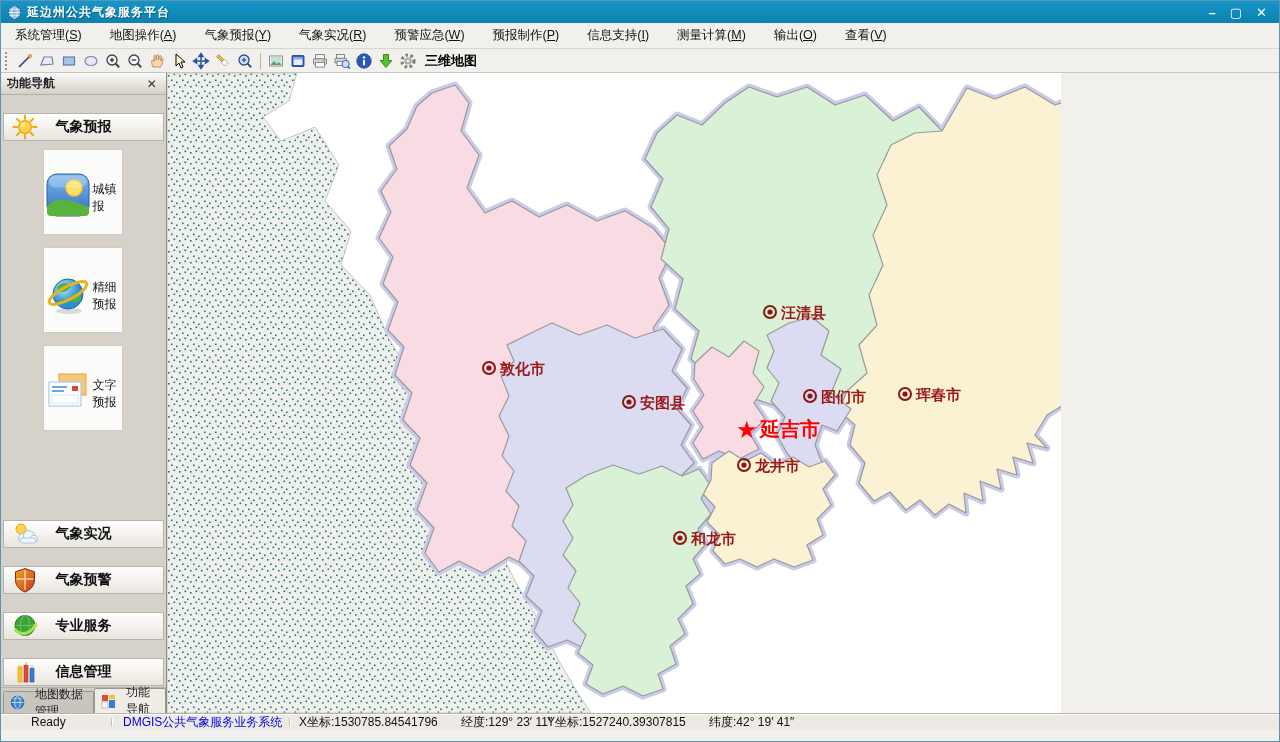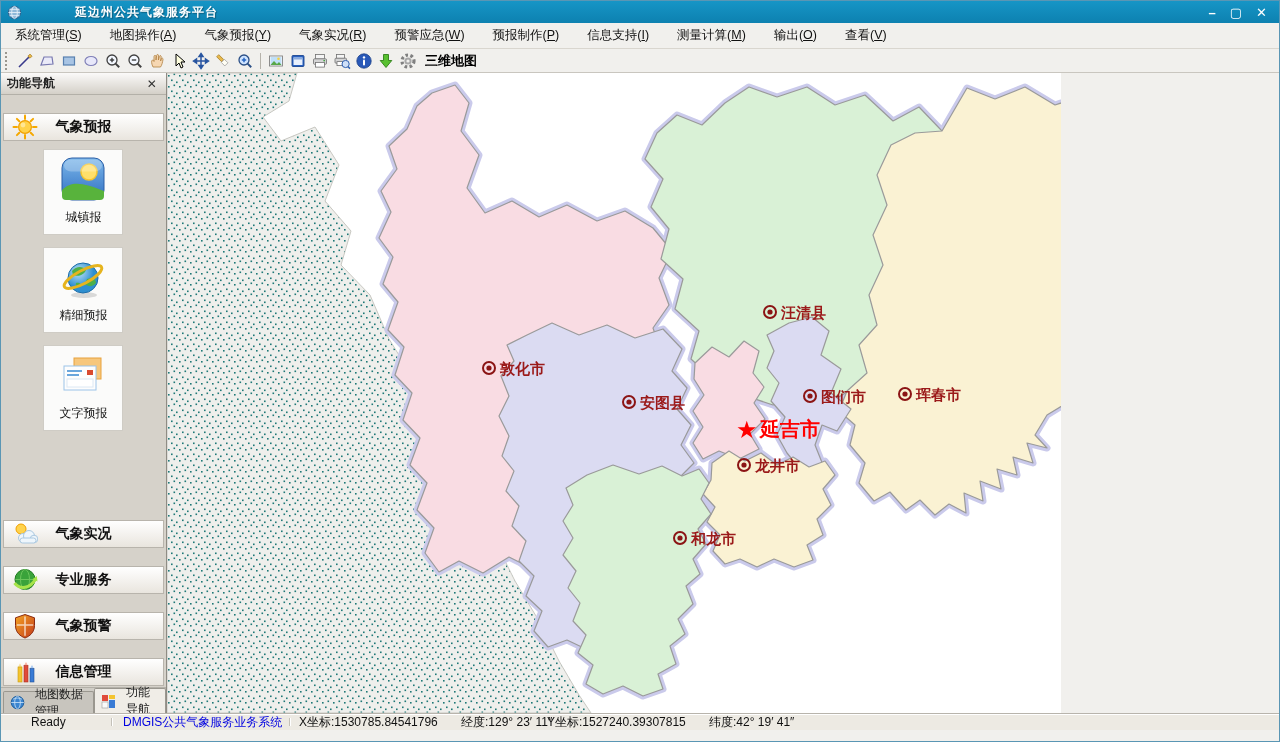--- a/index.html
+++ b/index.html
@@ -1,20 +1,20 @@
 <!DOCTYPE html>
 <html><head>
 <meta charset="utf-8">
 <style>
   * { box-sizing: border-box; margin: 0; padding: 0; }
   html,body { width:1280px; height:742px; overflow:hidden; font-family:"Liberation Sans","DejaVu Sans",sans-serif; }
   #app { position:relative; width:1280px; height:742px; background:#f1f0ed; border:1px solid #5a96b4; }
 
   
-  .titlebar { height:22px; background:linear-gradient(#1695c6,#0d81b0); display:flex; align-items:center; padding:0 6px; color:#fff;gap:48px; }
+  .titlebar { height:22px; background:linear-gradient(#1695c6,#0d81b0); display:flex; align-items:center; padding:0 6px; color:#fff; }
   .titlebar .ticon { width:15px; height:15px; margin-right:5px; flex:0 0 auto; }
   .titlebar .ttext { font-size:12px; font-weight:bold; letter-spacing:1px; text-shadow:1px 1px 1px #00000055; flex:1; }
   .wbtns { display:flex; gap:14px; padding-right:6px; }
   .wbtn { color:#fff; font-size:13px; line-height:13px; cursor:default; font-weight:bold; }
 
   
   .menubar { height:26px; background:#f1f0ed; border-bottom:1px solid #d9d6cf; display:flex; align-items:center; padding-left:0; }
   .menu-item { font-size:12.5px; color:#111; padding:4px 14px; white-space:nowrap; }
   .menu-item u { text-decoration:underline; }
 
@@ -30,21 +30,21 @@
 
   
   .sidebar { width:200px; height:640px; background:#d6d2ca; border-right:1px solid #8f8c84; display:flex; flex-direction:column; }
   .panel-header { height:22px; background:linear-gradient(#fbfaf9,#d4d0c8); border-bottom:1px solid #b3b0a8; display:flex; align-items:center; padding:0 6px; }
   .panel-header .ptitle { flex:1; font-size:12px; font-weight:bold; color:#222; }
   .panel-header .pclose { font-size:12px; color:#333; padding:0 3px; }
   .section-bar { height:28px; margin:18px 2px 0 2px; background:linear-gradient(#ffffff,#e9e5de); border:1px solid #b8b4ac; display:flex; align-items:center; position:relative; }
   .section-bar .sicon { position:absolute; left:8px; width:26px; height:26px; display:flex; align-items:center; justify-content:center; }
   .section-bar .stext { width:100%; text-align:center; font-size:14px; font-weight:bold; color:#111; }
   .btn-area { flex:1; padding-top:8px; display:flex; flex-direction:column; align-items:center; gap:12px; }
-  .big-btn { width:80px; height:86px; background:#fbfbfa; border:1px solid #cfccc5; display:flex; flex-direction:column; align-items:center; padding-top:5px; }
+  .big-btn { width:80px; height:86px; background:#fbfbfa; border:1px solid #cfccc5; display:flex; flex-direction:row; align-items:center; padding-top:5px; }
   .big-btn .bicon { width:48px; height:48px; }
   .big-btn .blabel { margin-top:6px; font-size:12px; color:#111; }
   .bottom-secs { display:flex; flex-direction:column; padding-bottom:1px; }
   .tabbar { height:26px; background:#cfccc5; border-top:1px solid #b3b0a8; display:flex; align-items:flex-end; padding-left:2px; }
   .tab { height:22px; display:flex; align-items:center; gap:10px; padding:0 6px; font-size:12px; color:#222; border:1px solid #9a978f; border-bottom:none; background:#c8c5be; border-radius:2px 2px 0 0; }
   .tab.active { height:25px; background:#f0ede7; font-weight:normal; }
   .tab .tabicon { width:15px; height:15px; }
 
   
   .map-wrap { position:relative; width:1080px; height:640px; background:#be185d; overflow:hidden; }
@@ -308,43 +308,43 @@
                   <circle cx="22" cy="18" r="3.8"></circle>
                   <rect x="8" y="17" width="16" height="5" rx="2.5"></rect>
                 </g>
               </svg>
             </span>
             <span class="stext">气象实况</span>
           </div>
           <div class="section-bar">
             <span class="sicon">
               <svg viewBox="0 0 26 26" width="26" height="26">
-                <circle cx="13" cy="12.5" r="10" fill="#3aa33a" stroke="#1f7a1f"></circle>
-                <ellipse cx="13" cy="12.5" rx="4.5" ry="10" fill="none" stroke="#6cc45c"></ellipse>
-                <path d="M3.4,12.5 H22.6" stroke="#6cc45c" fill="none"></path>
-                <path d="M2.5,16 C8,23 18,22 24,11.5" stroke="#a7e34a" stroke-width="3" fill="none"></path>
-                <path d="M24.8,9 L25.5,14.5 L20.5,12.2 Z" fill="#a7e34a"></path>
-              </svg>
-            </span>
-            <span class="stext">专业服务</span>
-          </div>
-          <div class="section-bar">
-            <span class="sicon">
-              <svg viewBox="0 0 26 26" width="26" height="26">
                 <defs>
                   <linearGradient id="wg" x1="0" y1="0" x2="1" y2="1">
                     <stop offset="0" stop-color="#f5a623"></stop>
                     <stop offset="1" stop-color="#c43a1a"></stop>
                   </linearGradient>
                 </defs>
                 <path d="M13,1.5 L22.5,4.8 L22.5,12.5 C22.5,19.5 17.5,23.3 13,25 C8.5,23.3 3.5,19.5 3.5,12.5 L3.5,4.8 Z" fill="url(#wg)" stroke="#8a2a10"></path>
                 <path d="M13,3.5 L13,22.8 M4.8,12 L21.2,12" stroke="#ffffffaa" stroke-width="1.6" fill="none"></path>
               </svg>
             </span>
             <span class="stext">气象预警</span>
+          </div>
+          <div class="section-bar">
+            <span class="sicon">
+              <svg viewBox="0 0 26 26" width="26" height="26">
+                <circle cx="13" cy="12.5" r="10" fill="#3aa33a" stroke="#1f7a1f"></circle>
+                <ellipse cx="13" cy="12.5" rx="4.5" ry="10" fill="none" stroke="#6cc45c"></ellipse>
+                <path d="M3.4,12.5 H22.6" stroke="#6cc45c" fill="none"></path>
+                <path d="M2.5,16 C8,23 18,22 24,11.5" stroke="#a7e34a" stroke-width="3" fill="none"></path>
+                <path d="M24.8,9 L25.5,14.5 L20.5,12.2 Z" fill="#a7e34a"></path>
+              </svg>
+            </span>
+            <span class="stext">专业服务</span>
           </div>
           <div class="section-bar">
             <span class="sicon">
               <svg viewBox="0 0 26 26" width="26" height="26">
                 <path d="M6,8 L8,4.5 L10,8 Z" fill="#f8e09a"></path>
                 <rect x="6" y="8" width="4" height="15" fill="#f4c430" stroke="#c89a10" stroke-width="0.6"></rect>
                 <path d="M12,6.5 L14,3 L16,6.5 Z" fill="#f8b0a0"></path>
                 <rect x="12" y="6.5" width="4" height="16.5" fill="#e04a3a" stroke="#a83020" stroke-width="0.6"></rect>
                 <path d="M18,9.5 L20,6 L22,9.5 Z" fill="#a8c8f0"></path>
                 <rect x="18" y="9.5" width="4" height="13.5" fill="#3a7bd5" stroke="#245296" stroke-width="0.6"></rect>

